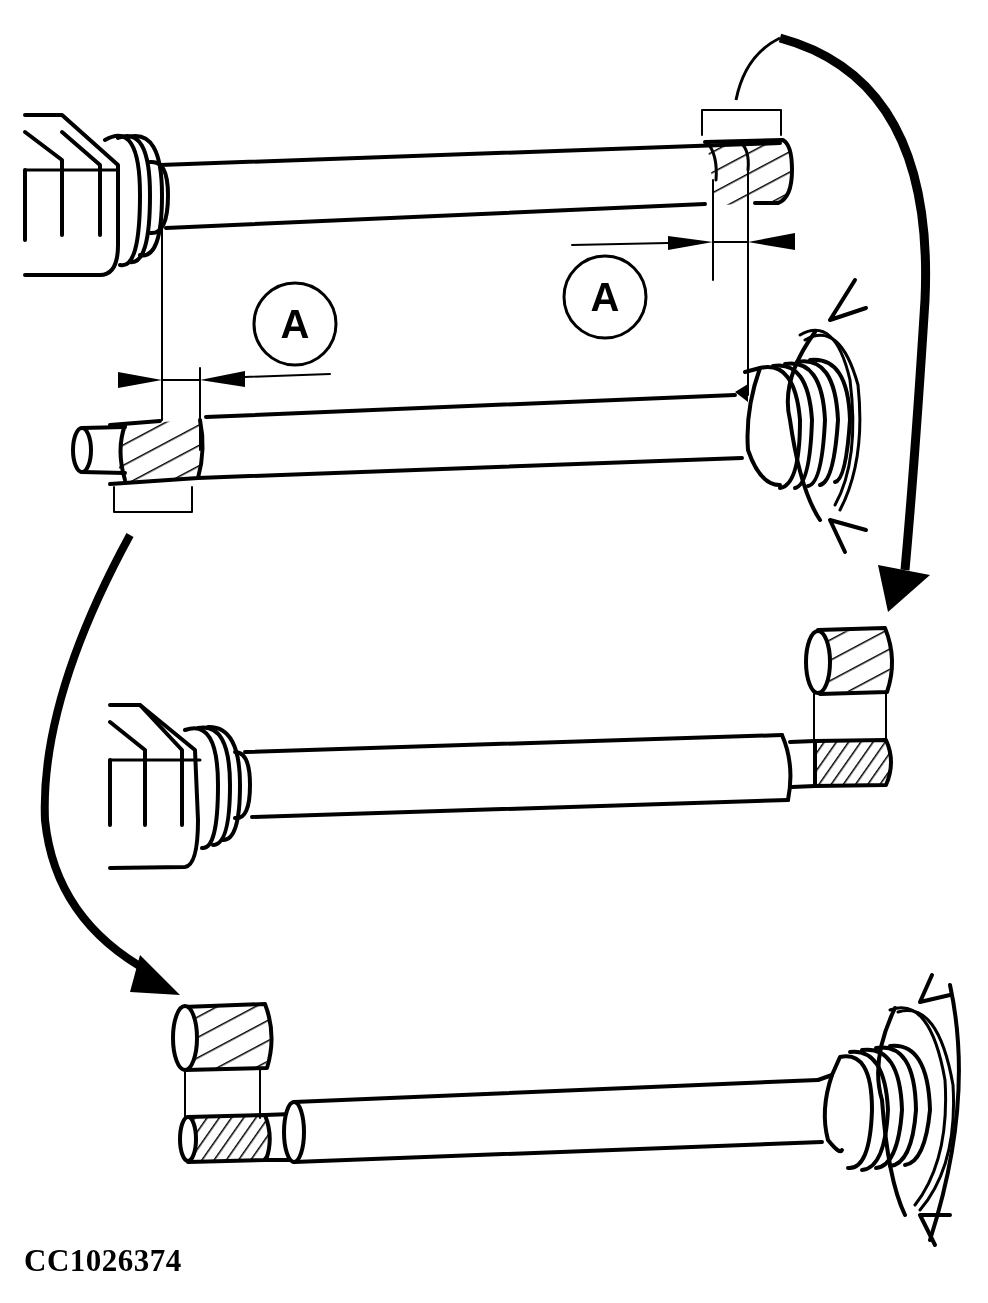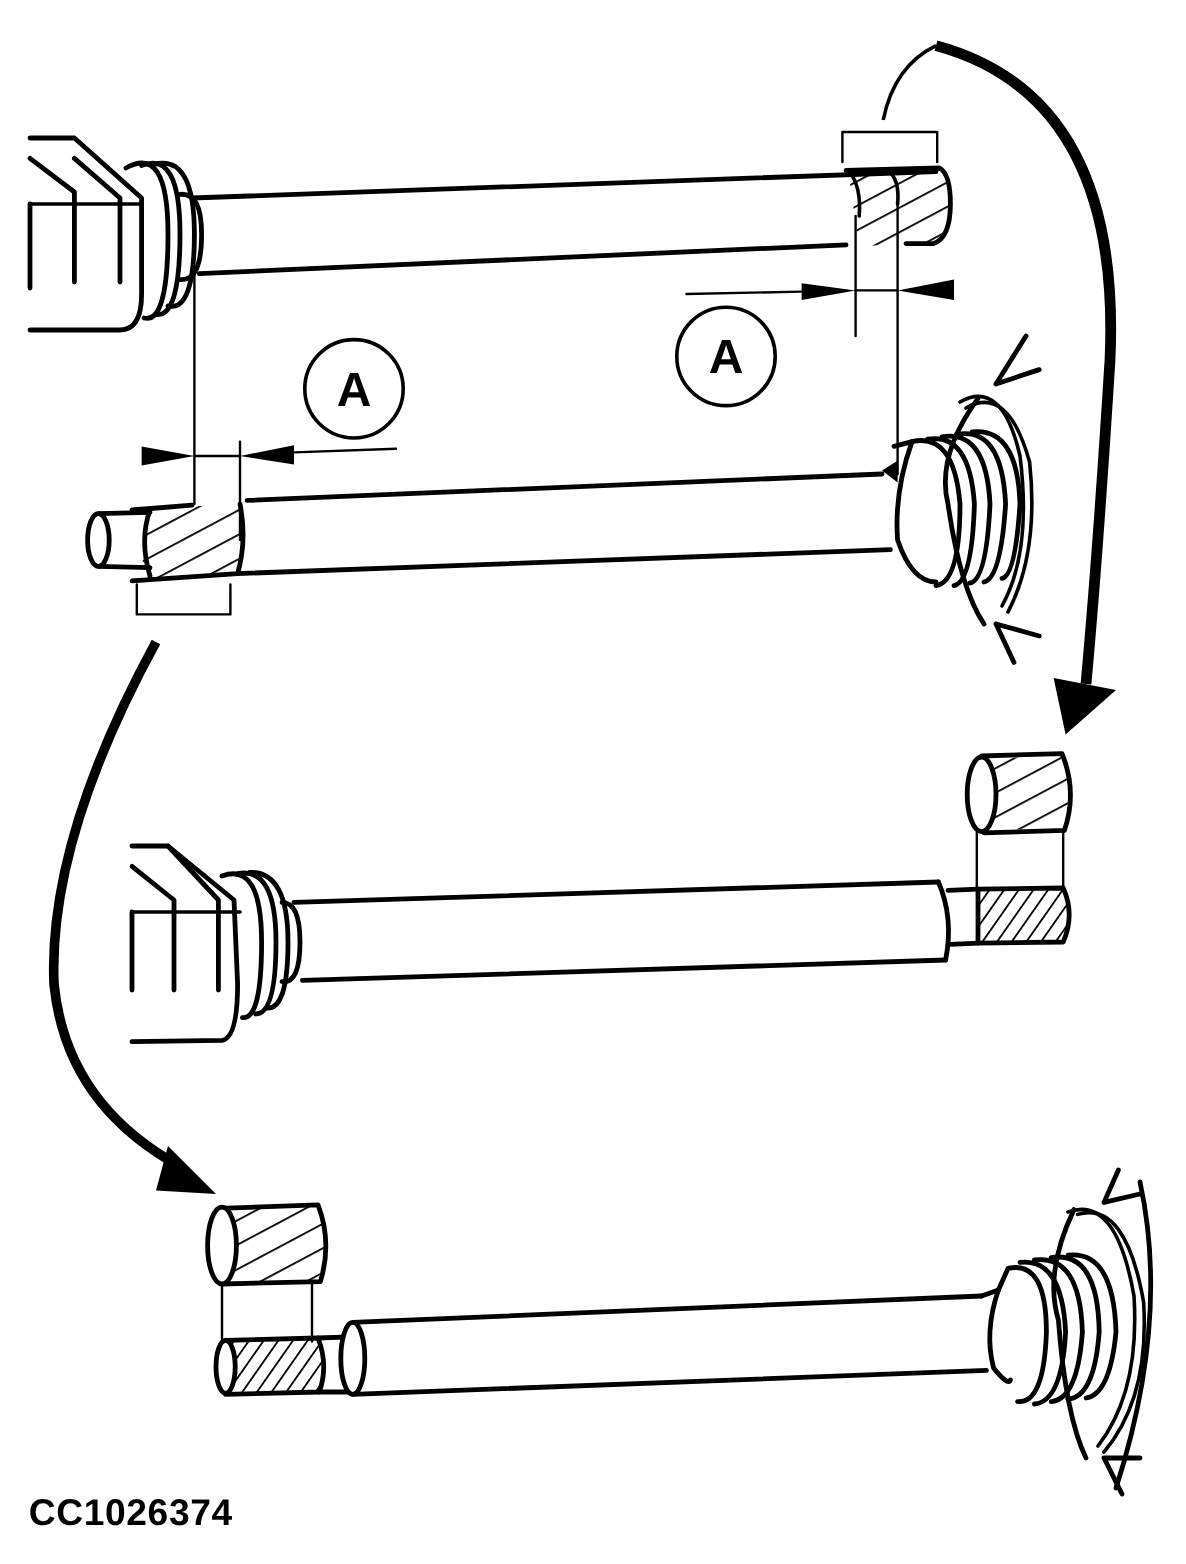--- a/index.html
+++ b/index.html
@@ -5,21 +5,21 @@
   html, body { margin: 0; padding: 0; background: #ffffff; }
   body { width: 988px; height: 1303px; position: relative; overflow: hidden; font-family: "Liberation Sans", sans-serif; }
   #diagram { position: absolute; left: 0; top: 0; width: 988px; height: 1303px; }
   .ln { stroke: #000; fill: none; stroke-linecap: round; stroke-linejoin: round; }
   .thick { stroke-width: 4; }
   .med { stroke-width: 3; }
   .thin { stroke-width: 2; }
   .fillw { fill: #fff; }
   .fillb { fill: #000; stroke: none; }
   .callout-text { font-family: "Liberation Sans", sans-serif; font-weight: bold; font-size: 40px; fill: #000; }
-  #figure-id { position: absolute; left: 24px; top: 1243px; font-family: Liberation Sans, sans-serif; font-weight: bold; font-size: 31px; color: #000; letter-spacing: 0.5px; }
+  #figure-id { position: absolute; left: 24px; top: 1243px; font-family: Liberation Serif, serif; font-weight: bold; font-size: 31px; color: #000; letter-spacing: 0.5px; }
 </style>
 </head>
 <body>
 
 <svg id="diagram" viewBox="0 0 988 1303" xmlns="http://www.w3.org/2000/svg">
   <defs>
     <pattern id="hatchSparse" patternUnits="userSpaceOnUse" width="18" height="18" patternTransform="rotate(-28)">
       <line x1="0" y1="0" x2="18" y2="0" stroke="#000" stroke-width="3"></line>
     </pattern>
     <pattern id="hatchDense" patternUnits="userSpaceOnUse" width="10" height="10" patternTransform="rotate(-55)">

